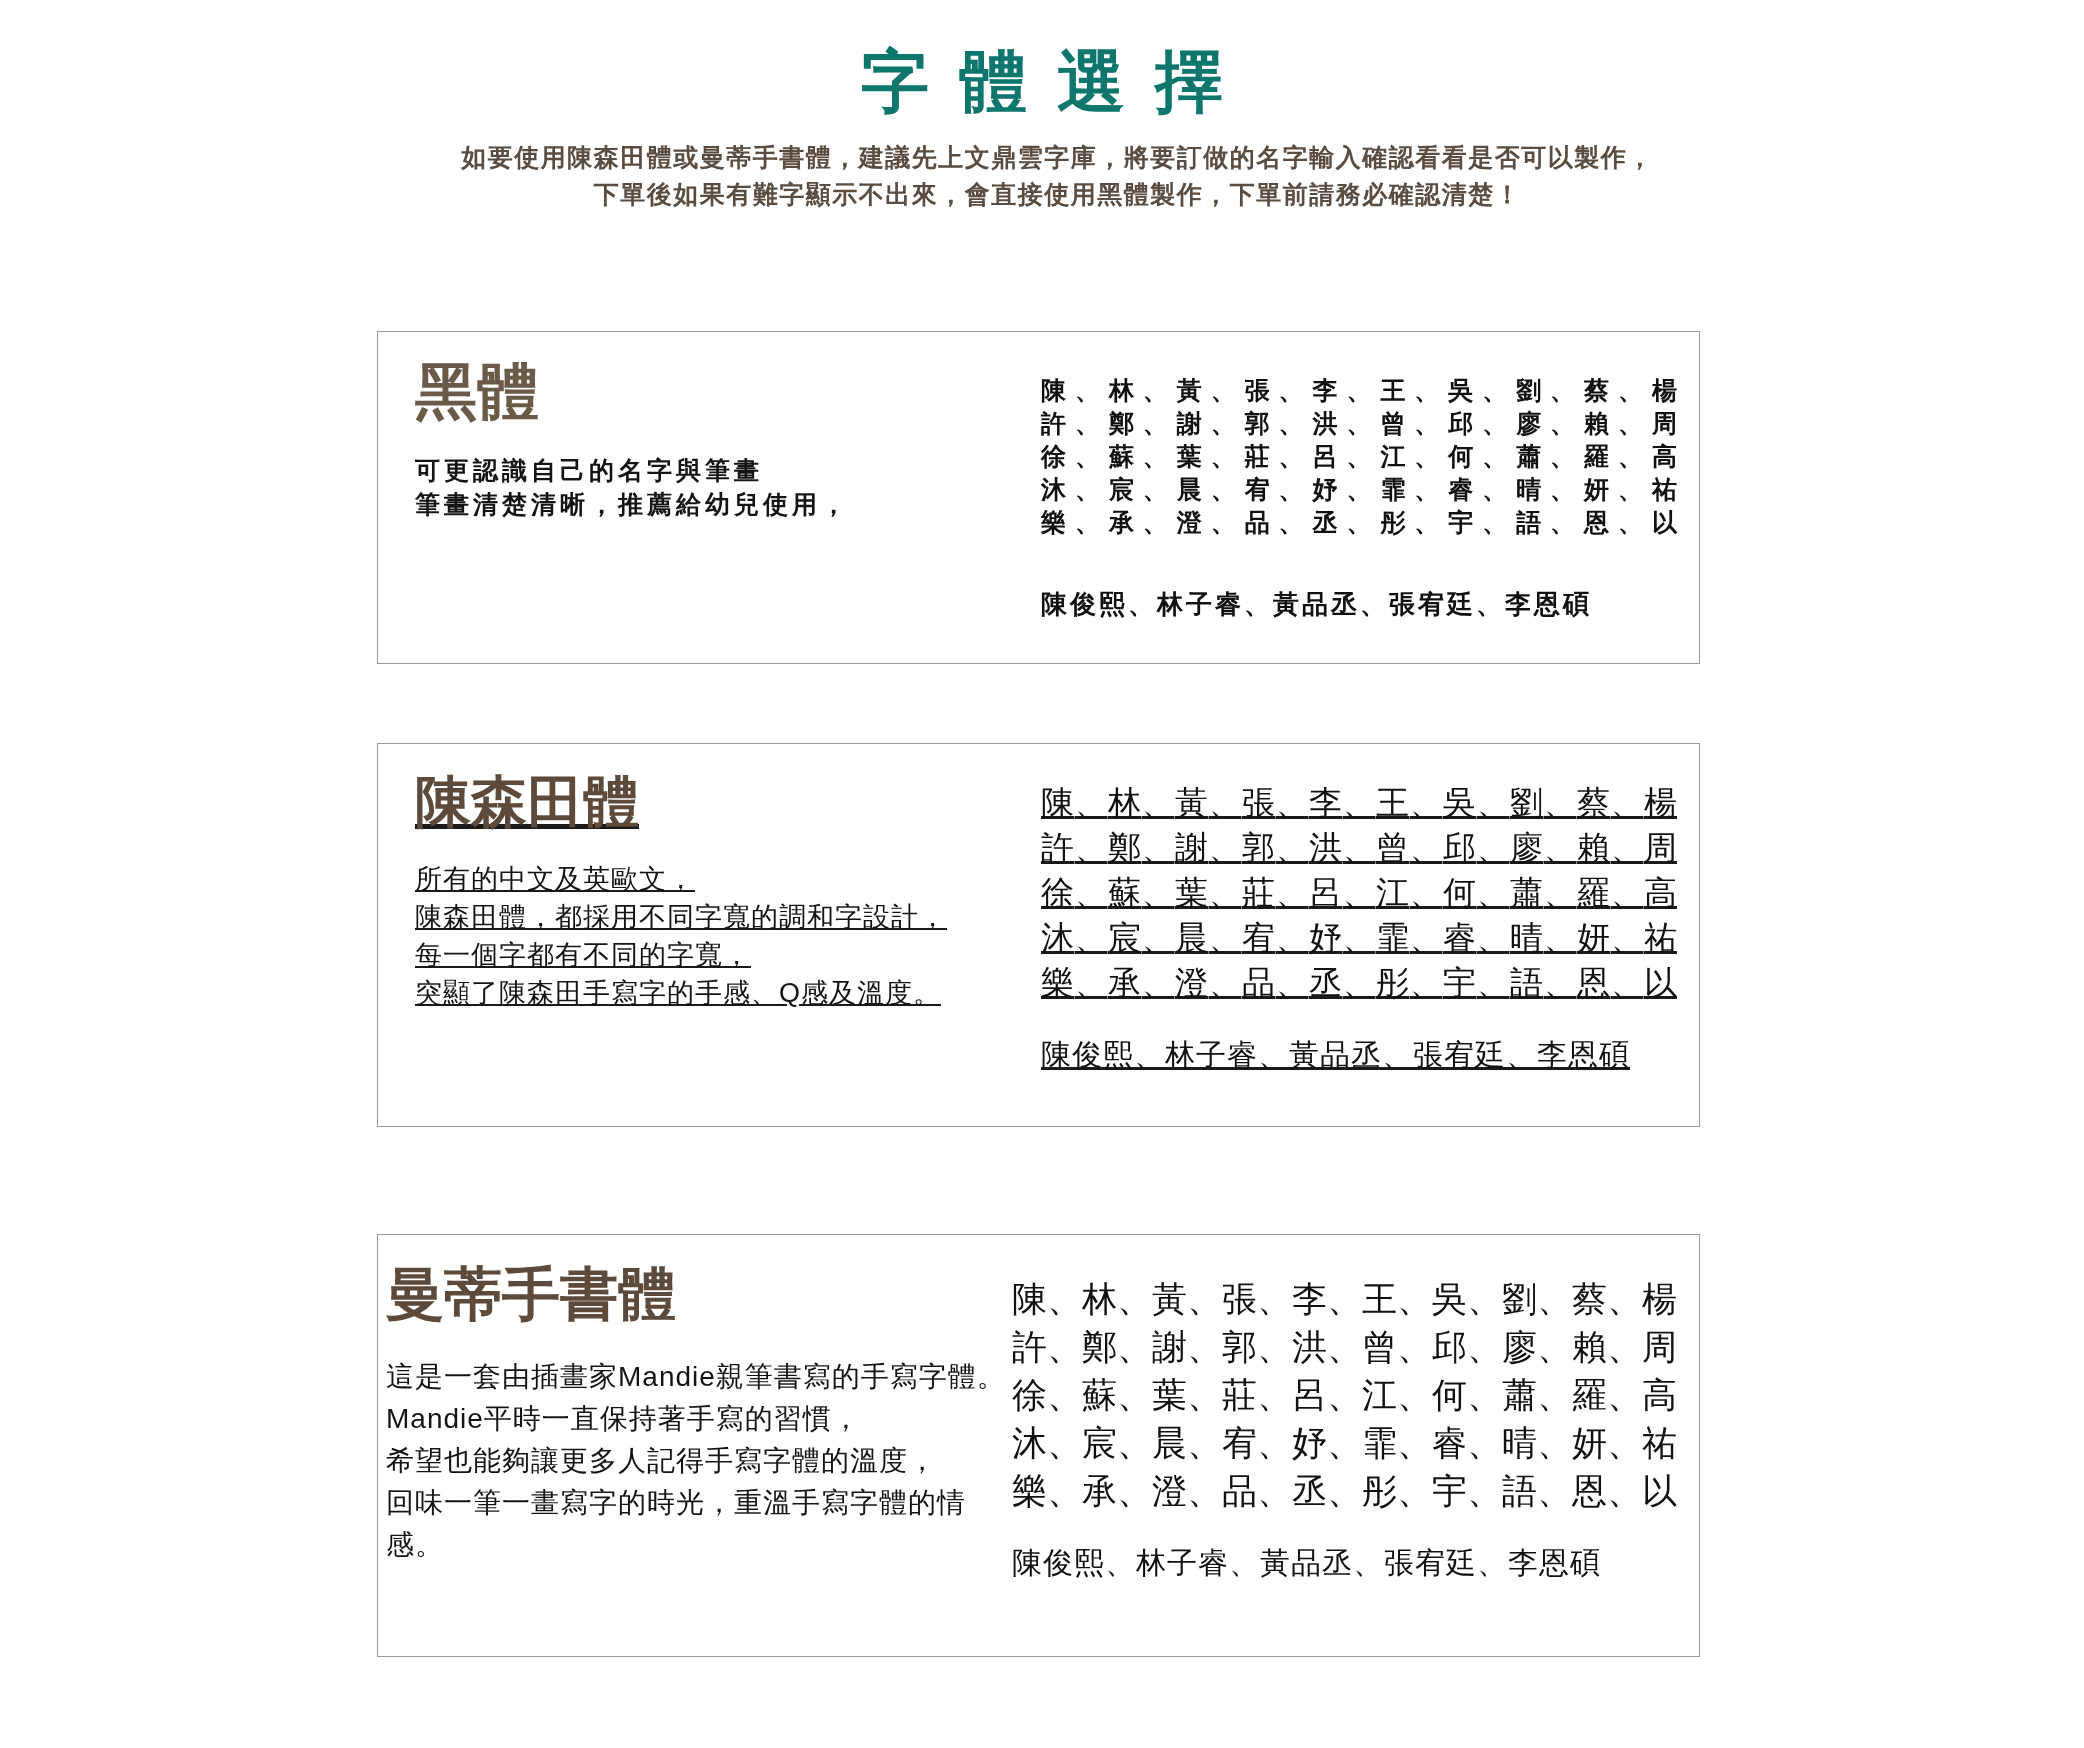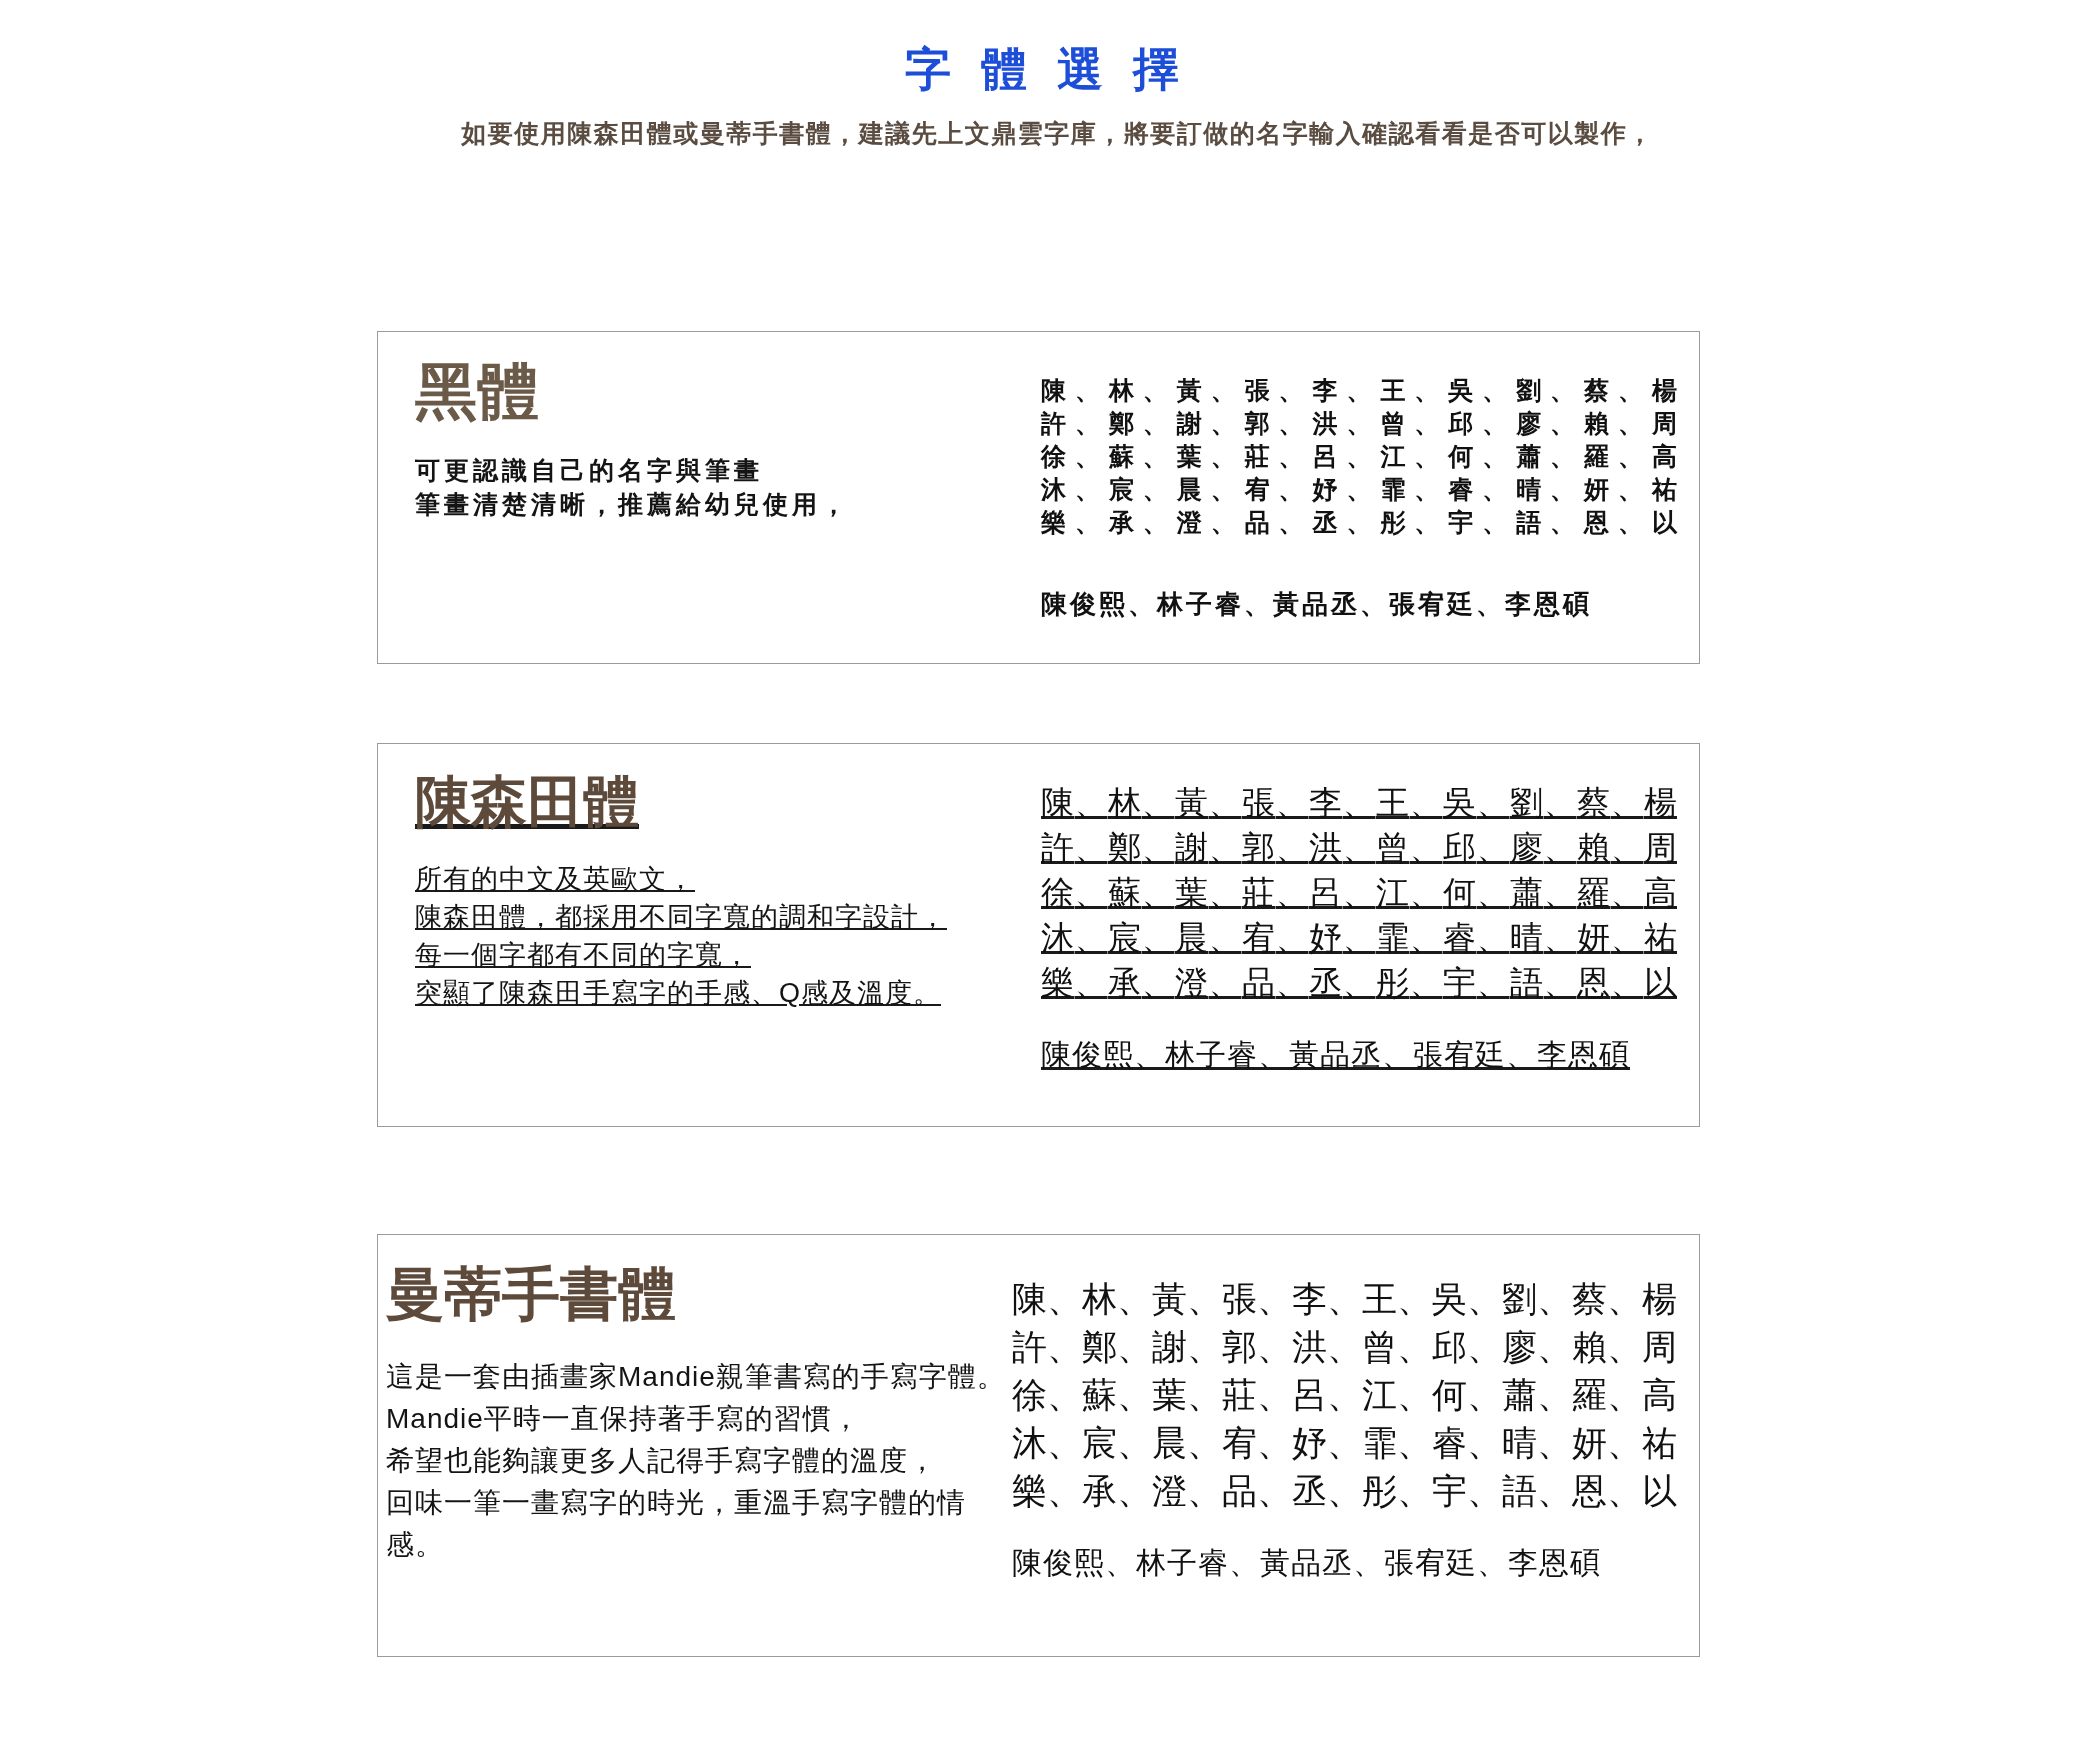--- a/index.html
+++ b/index.html
@@ -17,25 +17,25 @@
   }
 
   
   .header {
     position: absolute;
     top: 0; left: 0; right: 0;
     text-align: center;
   }
   .page-title {
     margin-top: 44px;
-    font-size: 46px;
+    font-size: 68px;
     font-weight: bold;
     letter-spacing: 30px;
     padding-left: 30px; 
-    color: #1d4ed8;
+    color: #0f766e;
     line-height: 1.1;
   }
   .page-subtitle {
     margin-top: 20px;
     font-size: 25px;
     font-weight: bold;
     letter-spacing: 1.5px;
     color: var(--subtitle-brown, #5a4c41);
     line-height: 37px;
     padding-left: 31px;
@@ -97,20 +97,21 @@
 </style>
 </head>
 <body>
 
 <div class="page">
 
   <div class="header">
     <h1 class="page-title">字體選擇</h1>
     <div class="page-subtitle">
       <div>如要使用陳森田體或曼蒂手書體，建議先上文鼎雲字庫，將要訂做的名字輸入確認看看是否可以製作，</div>
+      <div>下單後如果有難字顯示不出來，會直接使用黑體製作，下單前請務必確認清楚！</div>
     </div>
   </div>
 
   <div class="card card-1">
     <div class="card-left">
       <div class="font-title">黑體</div>
       <div class="font-desc">
         <div>可更認識自己的名字與筆畫</div>
         <div>筆畫清楚清晰，推薦給幼兒使用，</div>
       </div>

